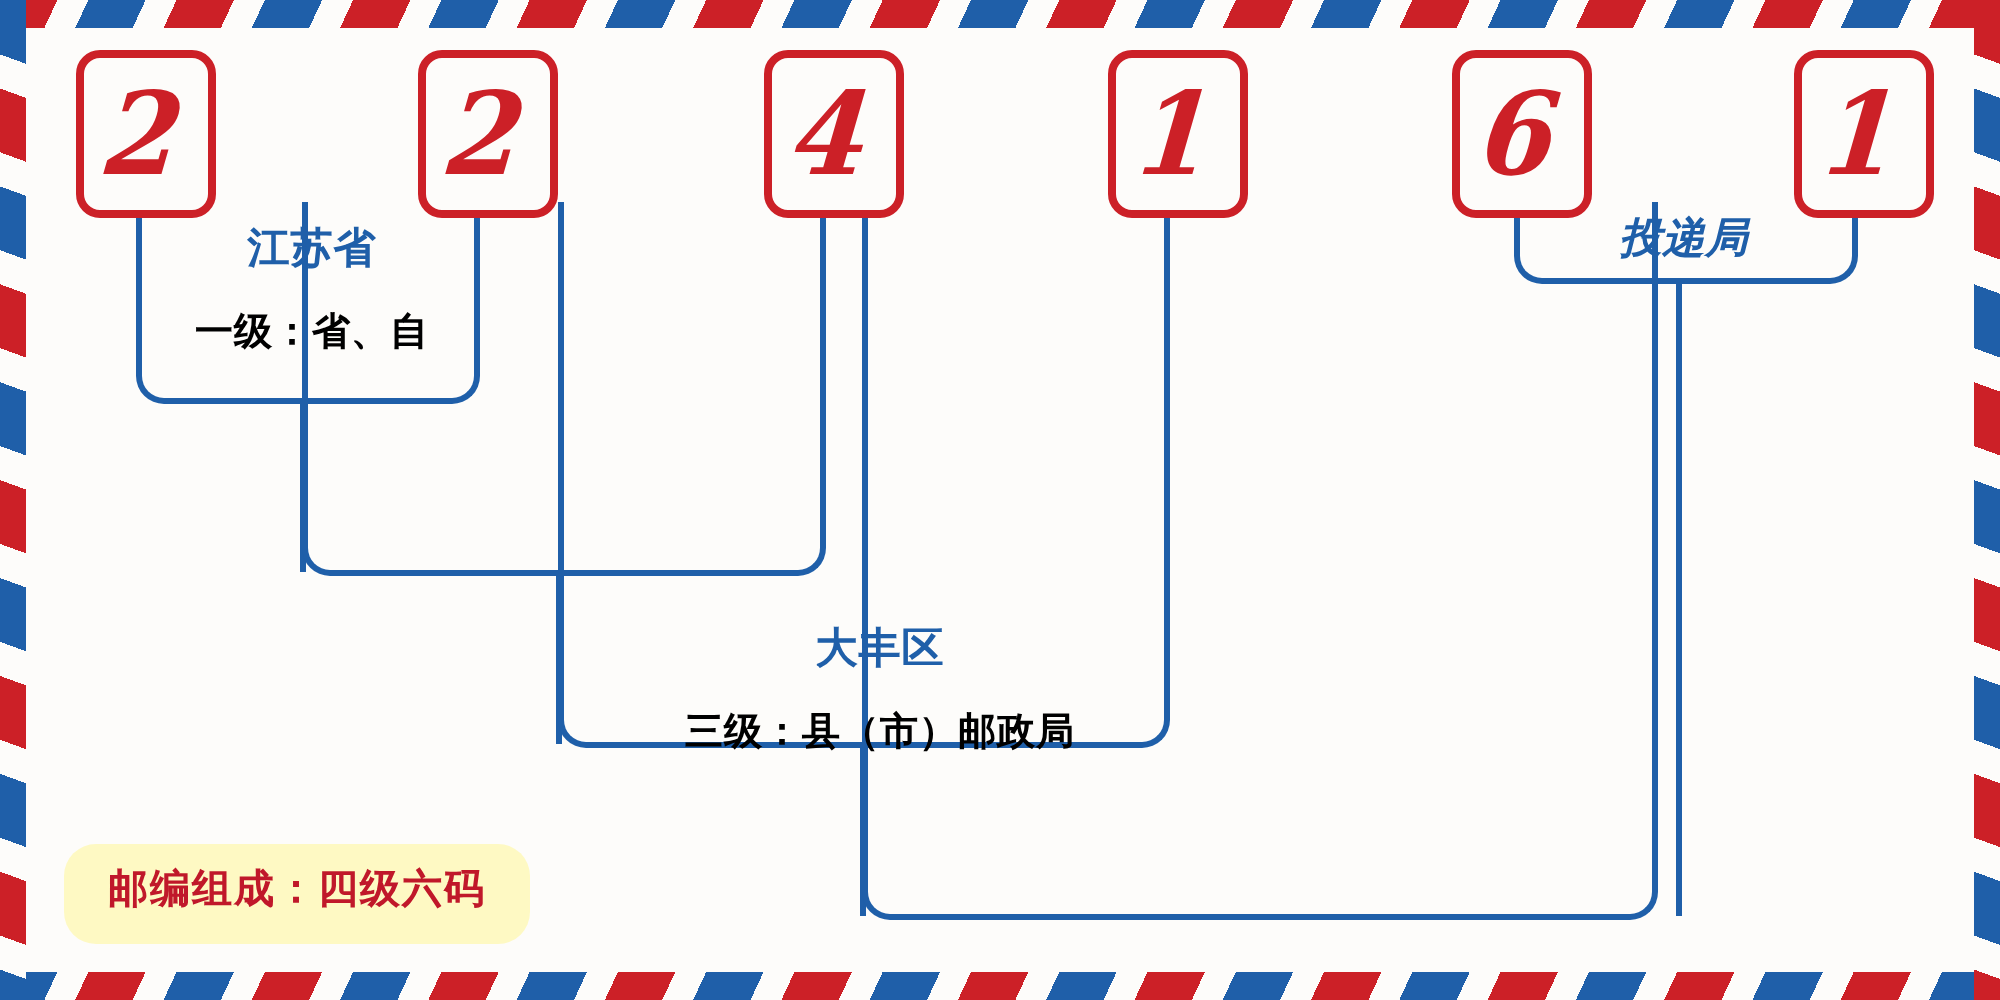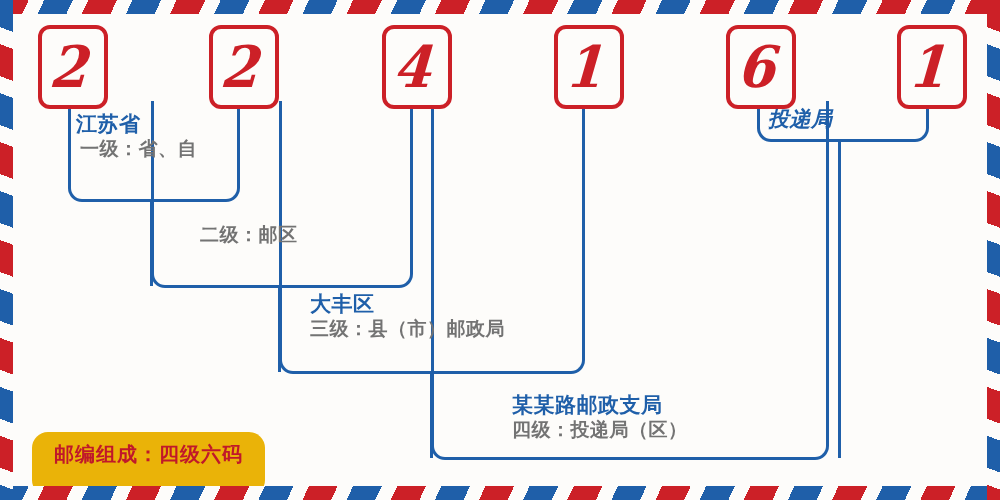--- a/index.html
+++ b/index.html
@@ -65,44 +65,44 @@
     position:absolute;
     border:3px solid #1f5fa9;
     border-top:none;
     border-bottom-left-radius:14px;
     border-bottom-right-radius:14px;
     background:transparent;
     z-index:5;
   }
 
   
-  .label-block{position:absolute;z-index:15;line-height:1.15;}
+  .label-block{position:absolute;text-align:center;z-index:15;line-height:1.15;}
   .label-name{
     color:#1f5fa9;
     font-family:"DejaVu Serif",serif;
     font-weight:700;
     font-size:21px;
     letter-spacing:.5px;
     white-space:nowrap;
   }
   .label-level{
-    color:#737373;
+    color:#000000;
     font-family:"DejaVu Sans",sans-serif;
     font-weight:700;
     font-size:19px;
     letter-spacing:.5px;
-    margin-top:2px;
+    margin-top:20px;
   }
   .label-level.wrap{max-width:152px;margin-left:auto;margin-right:auto;}
 
   
   .footer-pill{
-    position:absolute;left:32px;top:432px;
-    padding:9px 22px 28px 22px;
-    background:#eab308;border-radius:16px;
+    position:absolute;left:32px;top:422px;
+    padding:9px 22px 14px 22px;
+    background:#fef9c3;border-radius:16px;
     z-index:15;
   }
   .footer-pill span{
     color:#c0182a;
     font-family:"DejaVu Serif",serif;
     font-weight:700;
     font-size:20px;
     letter-spacing:1px;
     white-space:nowrap;
   }
@@ -151,32 +151,27 @@
   <div class="stem" style="left:838px; top:139px; height:319px;"></div>
 
   <div class="label-block" style="left:76px; top:112px; width:160px;">
     <div class="label-name">江苏省</div>
     <div class="label-level wrap">
       <div>一级：省、自</div>
     </div>
   </div>
 
   <div class="label-block" style="left:200px; top:222px; width:180px;">
-    <div class="label-level">二级：邮区</div>
   </div>
 
-  <div class="label-block" style="left:310px; top:292px; width:260px;">
+  <div class="label-block" style="left:310px; top:312px; width:260px;">
     <div class="label-name">大丰区</div>
     <div class="label-level">三级：县（市）邮政局</div>
   </div>
 
-  <div class="label-block" style="left:512px; top:393px; width:260px;">
-    <div class="label-name">某某路邮政支局</div>
-    <div class="label-level">四级：投递局（区）</div>
-  </div>
 
   <div class="label-block" style="left:768px; top:107px; width:148px;font-style:italic;">
     <div class="label-name">投递局</div>
   </div>
 
   <div class="footer-pill">
     <span>邮编组成：四级六码</span>
   </div>
 
 </div>

